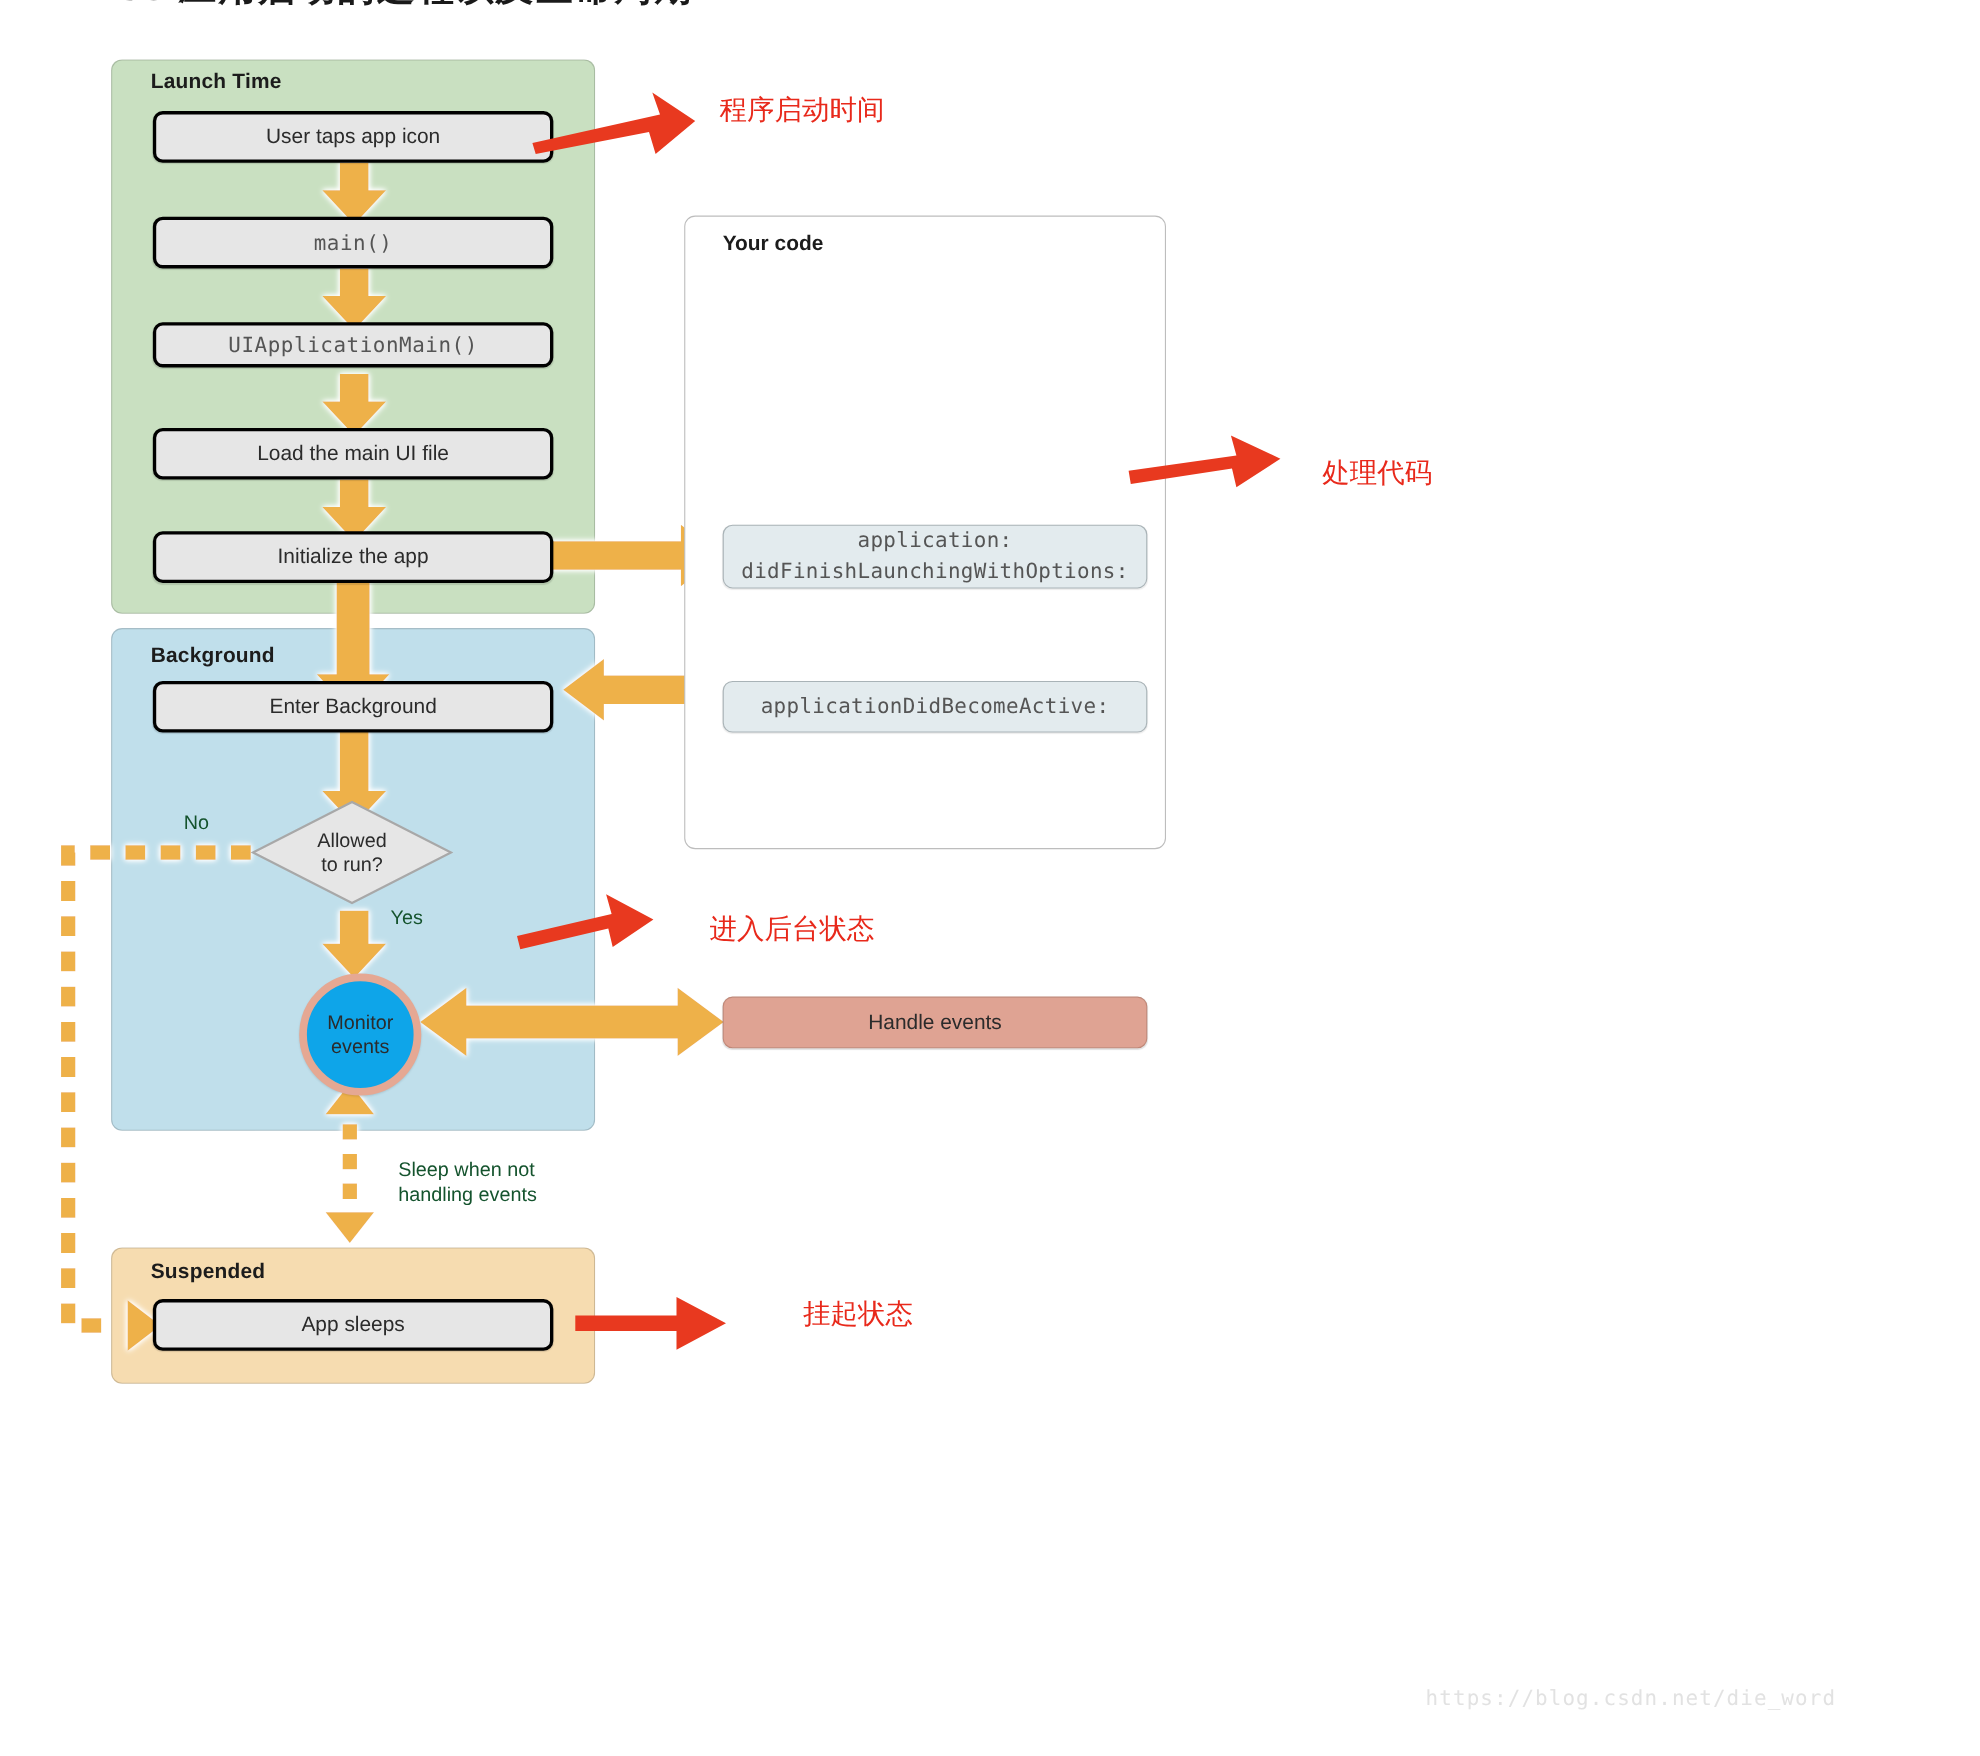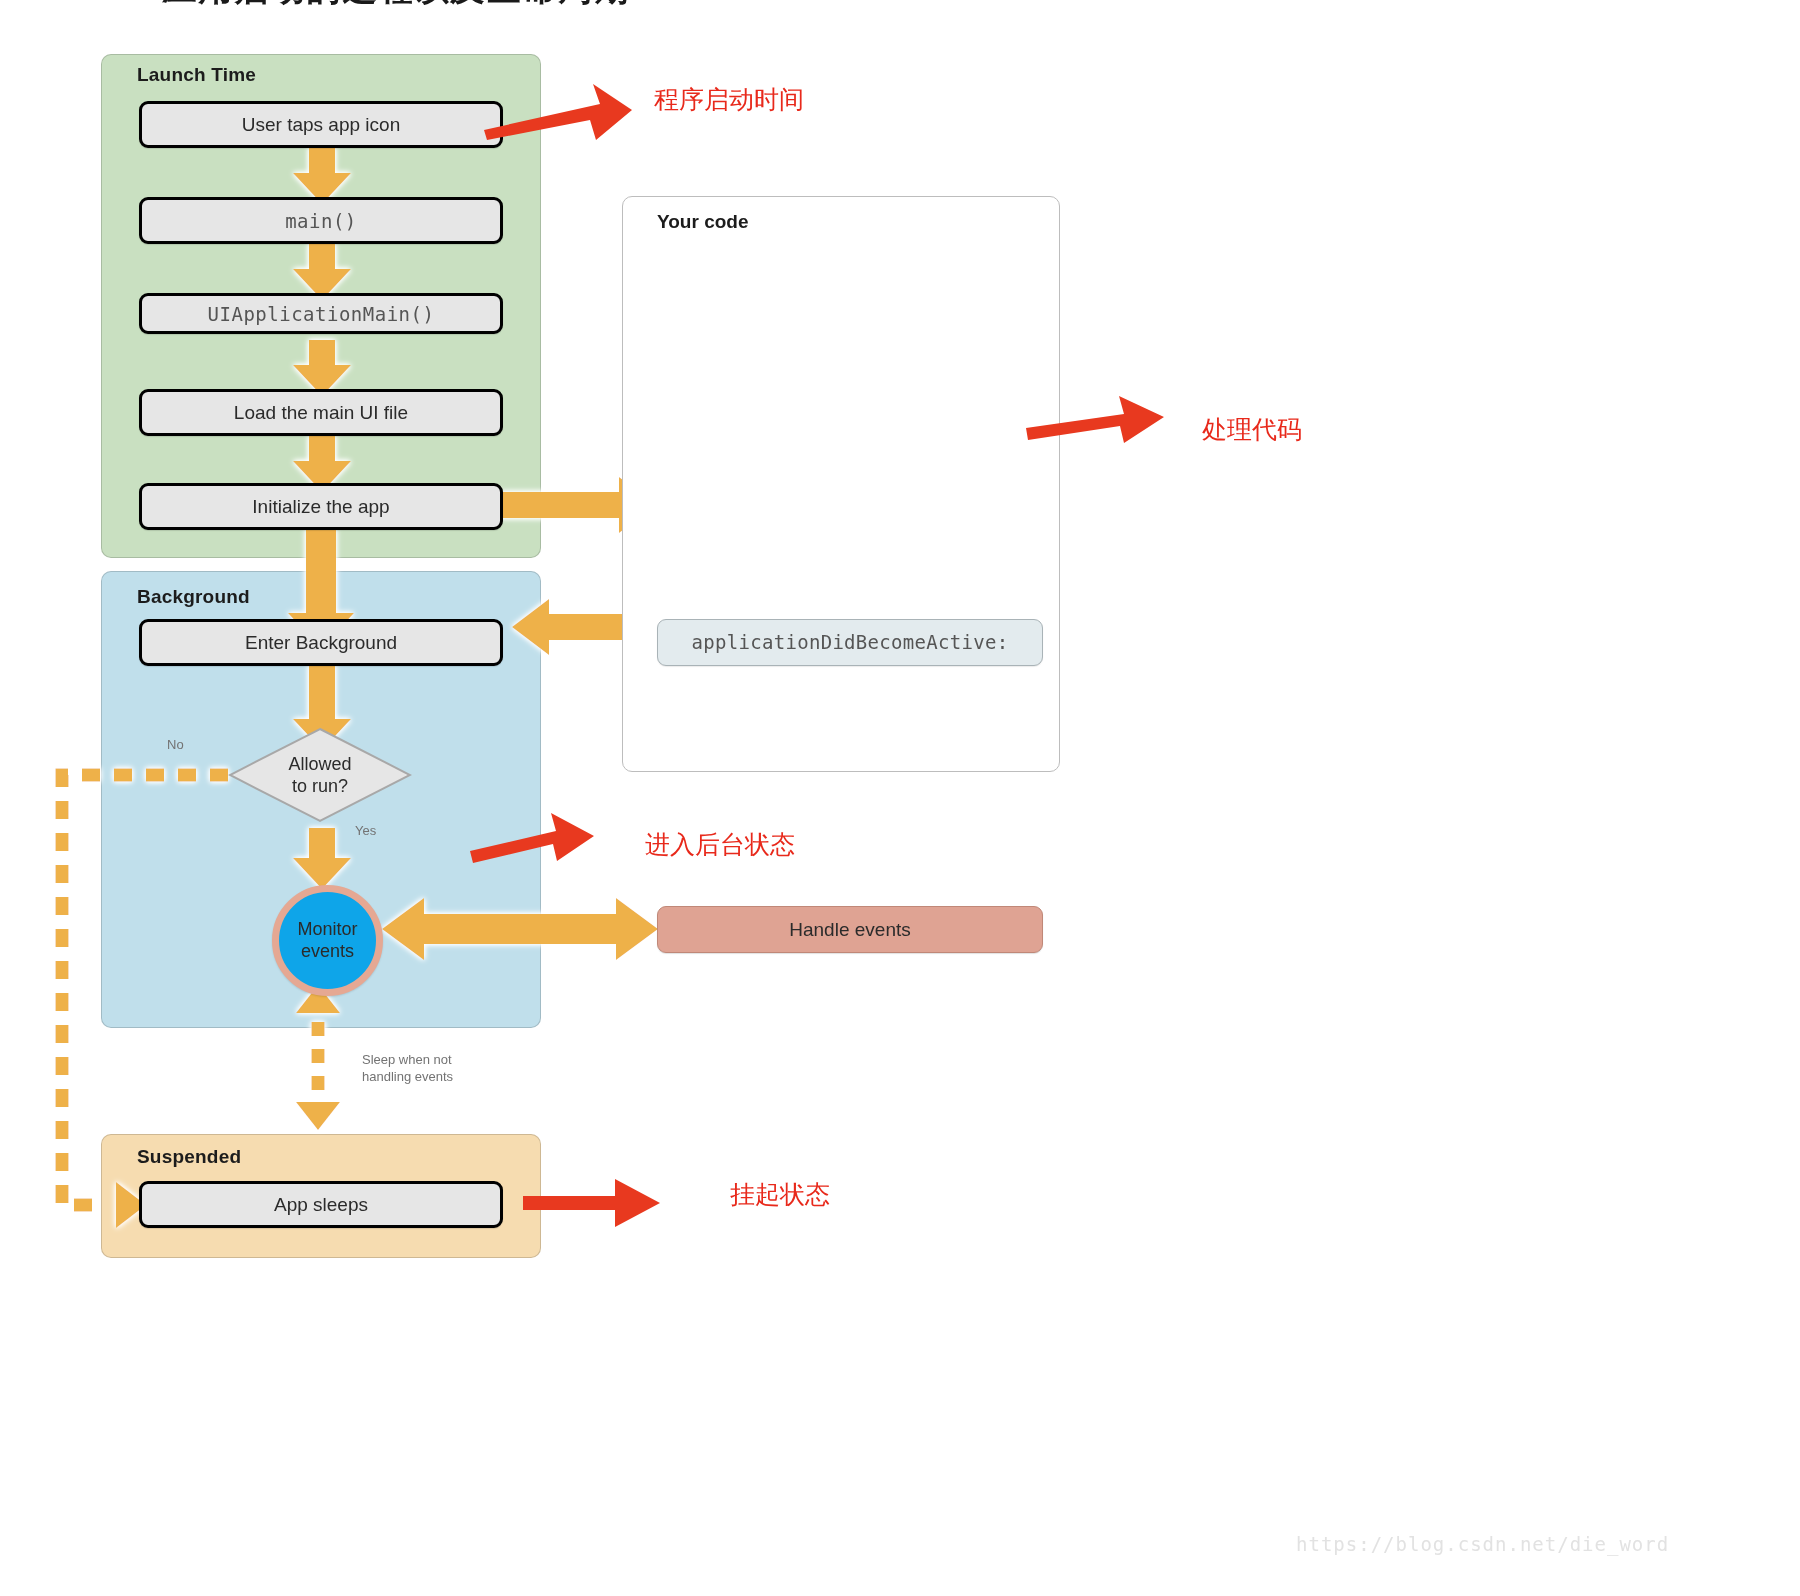--- a/index.html
+++ b/index.html
@@ -71,21 +71,21 @@
   
   .circle{
     position:absolute;border-radius:50%;
     background:#0ea5e9;border:7px solid #e5a893;
     display:flex;align-items:center;justify-content:center;
     box-shadow:0 1px 2px rgba(0,0,0,.12);
   }
   .circle .ctext{font-size:18px;color:#2b2b2b;text-align:center;line-height:1.2;}
 
   
-  .plabel{position:absolute;font-size:13px;color:#737373;line-height:1.3;}
+  .plabel{position:absolute;font-size:18px;color:#14532d;line-height:1.3;}
   .annot{position:absolute;font-size:25px;color:#e8291b;white-space:nowrap;
          font-family:"DejaVu Sans","Liberation Sans",sans-serif;}
 
   .watermark{
     position:absolute;font-family:"DejaVu Sans Mono","Liberation Mono",monospace;
     font-size:19px;color:#e2e2e2;white-space:nowrap;letter-spacing:1px;
   }
 
   svg.layer{position:absolute;left:0;top:0;width:1800px;height:1596px;
             pointer-events:none;overflow:visible;}
@@ -191,20 +191,24 @@
       <div>Sleep when not</div>
       <div>handling events</div>
     </div>
 
     <div class="abs phase-label" style="left:137px;top:1146px;">Suspended</div>
     <div class="step" style="left:139px;top:1181px;width:364px;height:47px;">App sleeps</div>
 
     <div class="codepanel" style="left:622px;top:196px;width:438px;height:576px;"></div>
     <div class="abs codepanel-title" style="left:657px;top:211px;">Your code</div>
 
+    <div class="codebox" style="left:657px;top:477px;width:386px;height:58px;">
+      <span>application:</span>
+      <span>didFinishLaunchingWithOptions:</span>
+    </div>
 
     <div class="codebox" style="left:657px;top:619px;width:386px;height:47px;">
       <span>applicationDidBecomeActive:</span>
     </div>
 
     <div class="handlebox" style="left:657px;top:906px;width:386px;height:47px;">Handle events</div>
   </div>
 
   <svg class="layer over" viewBox="0 0 1800 1596">
     <g fill="#e8391f">

